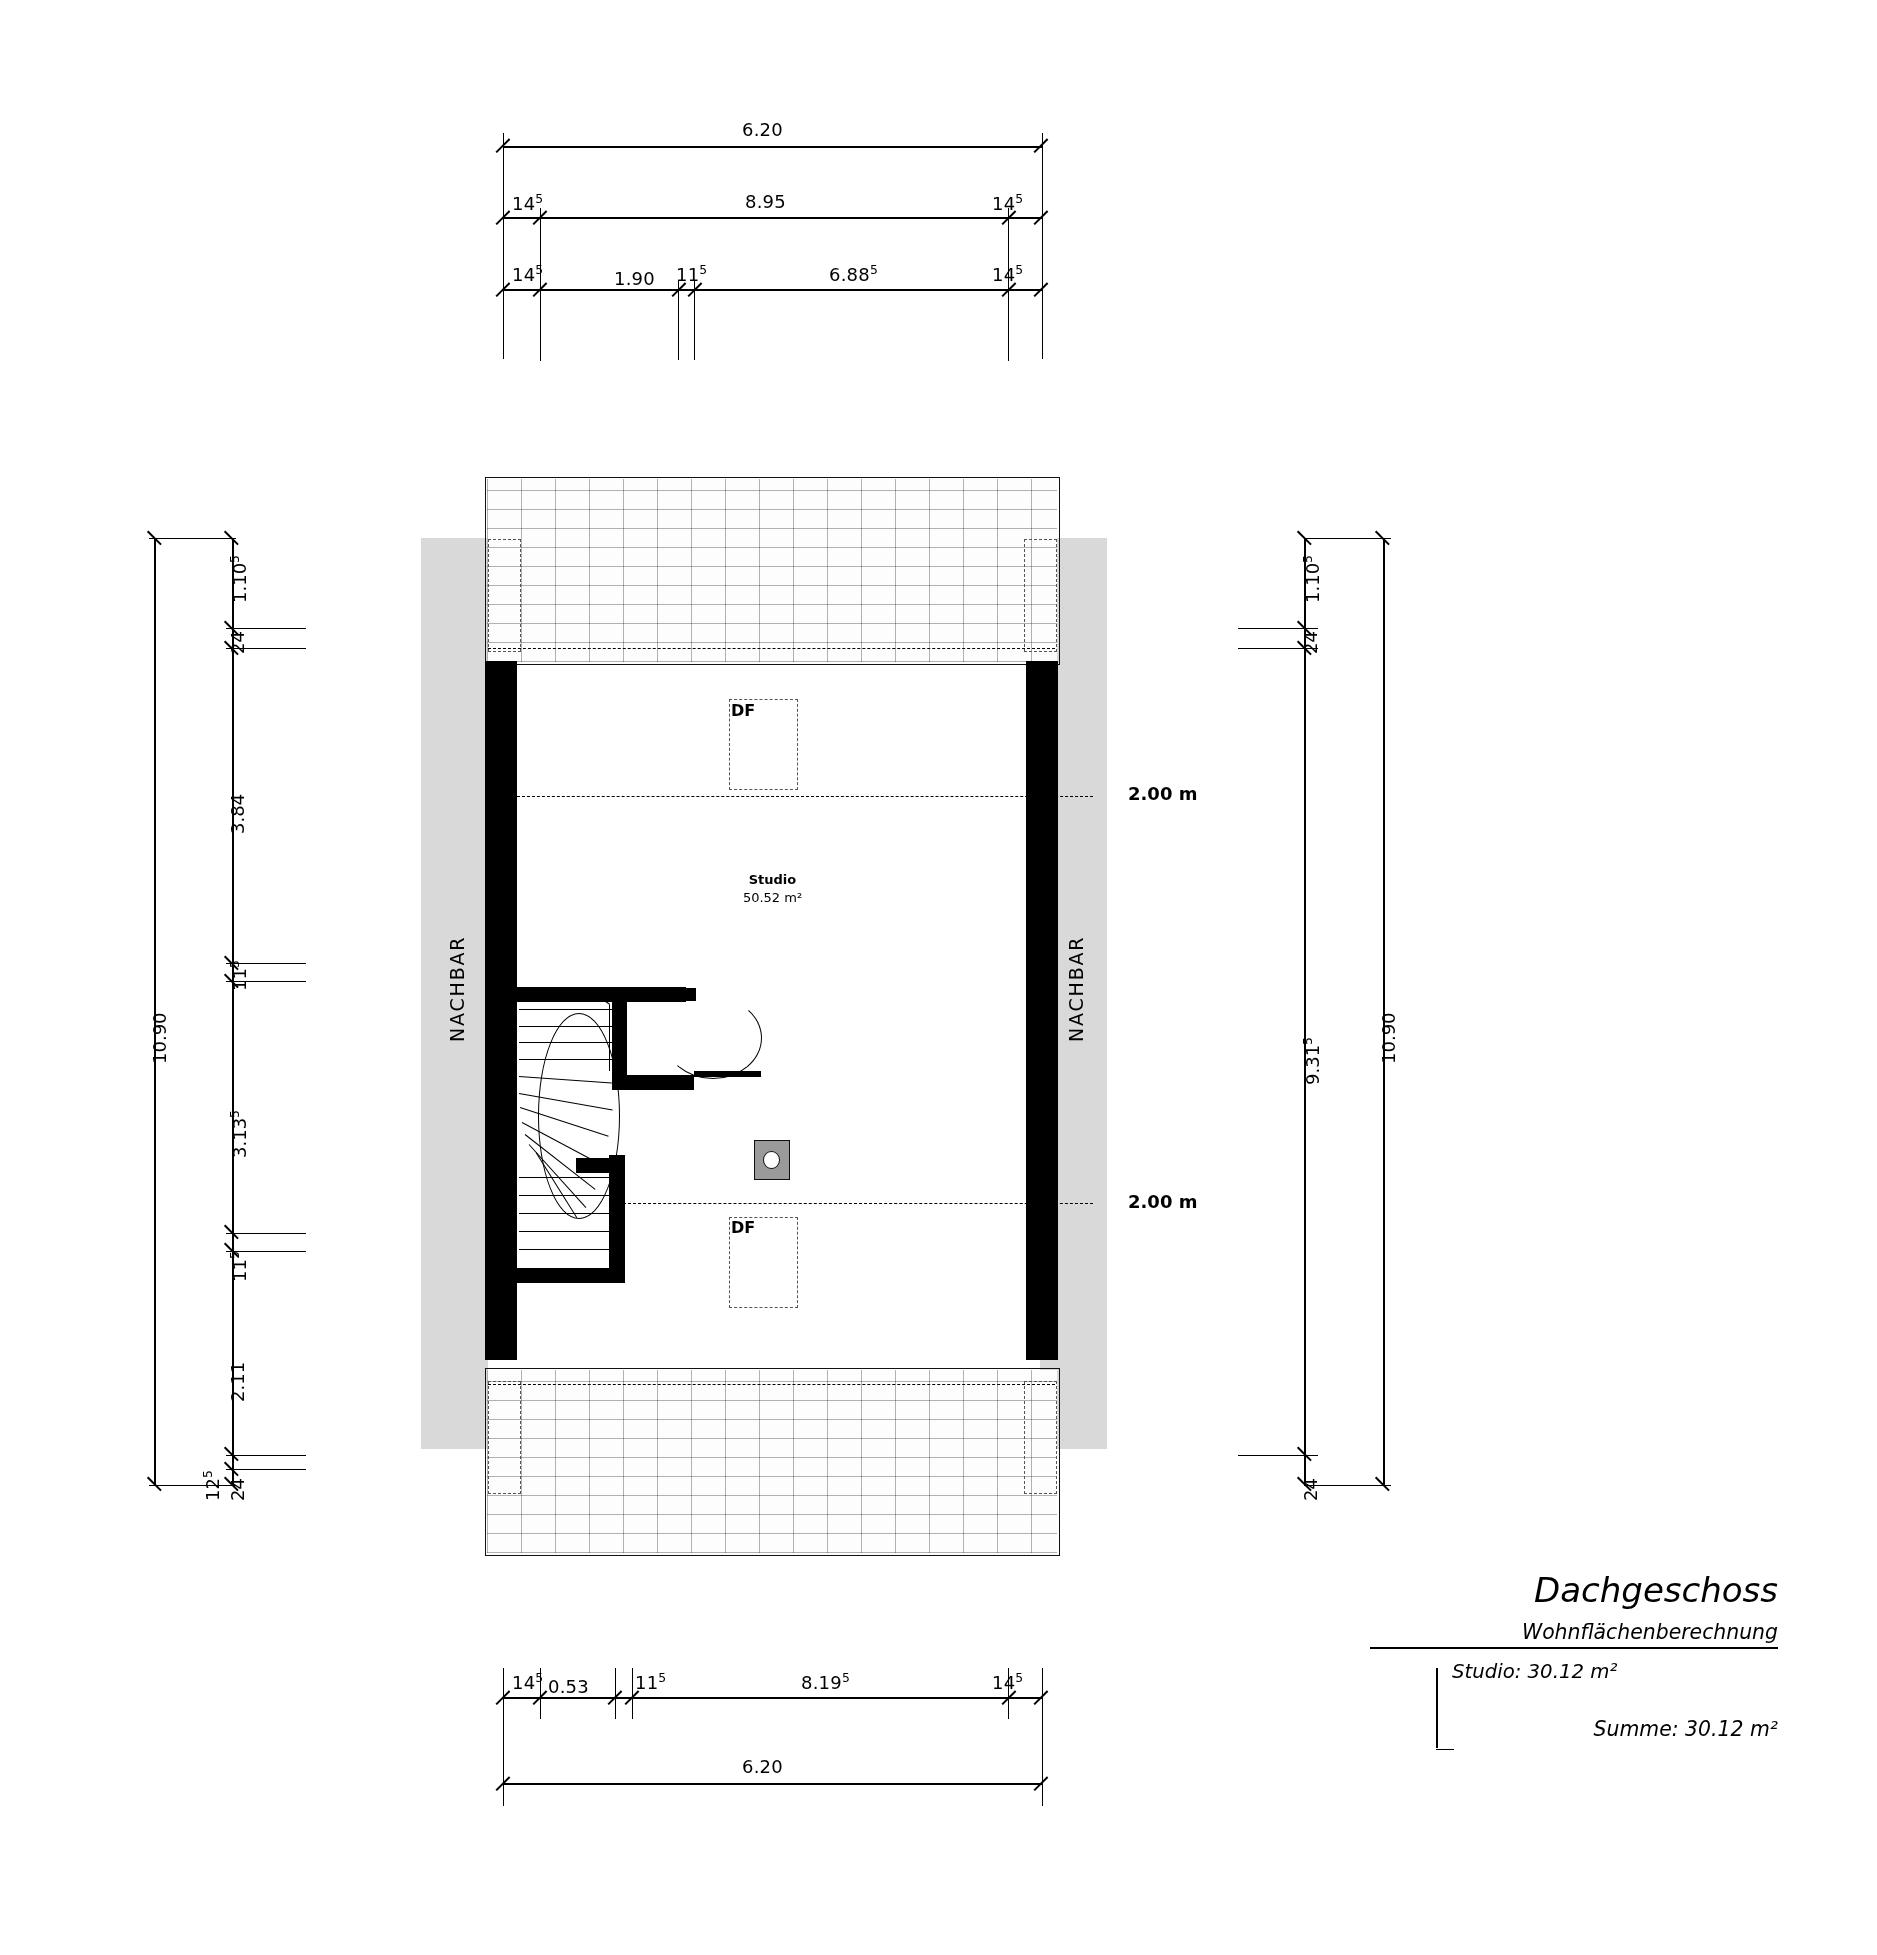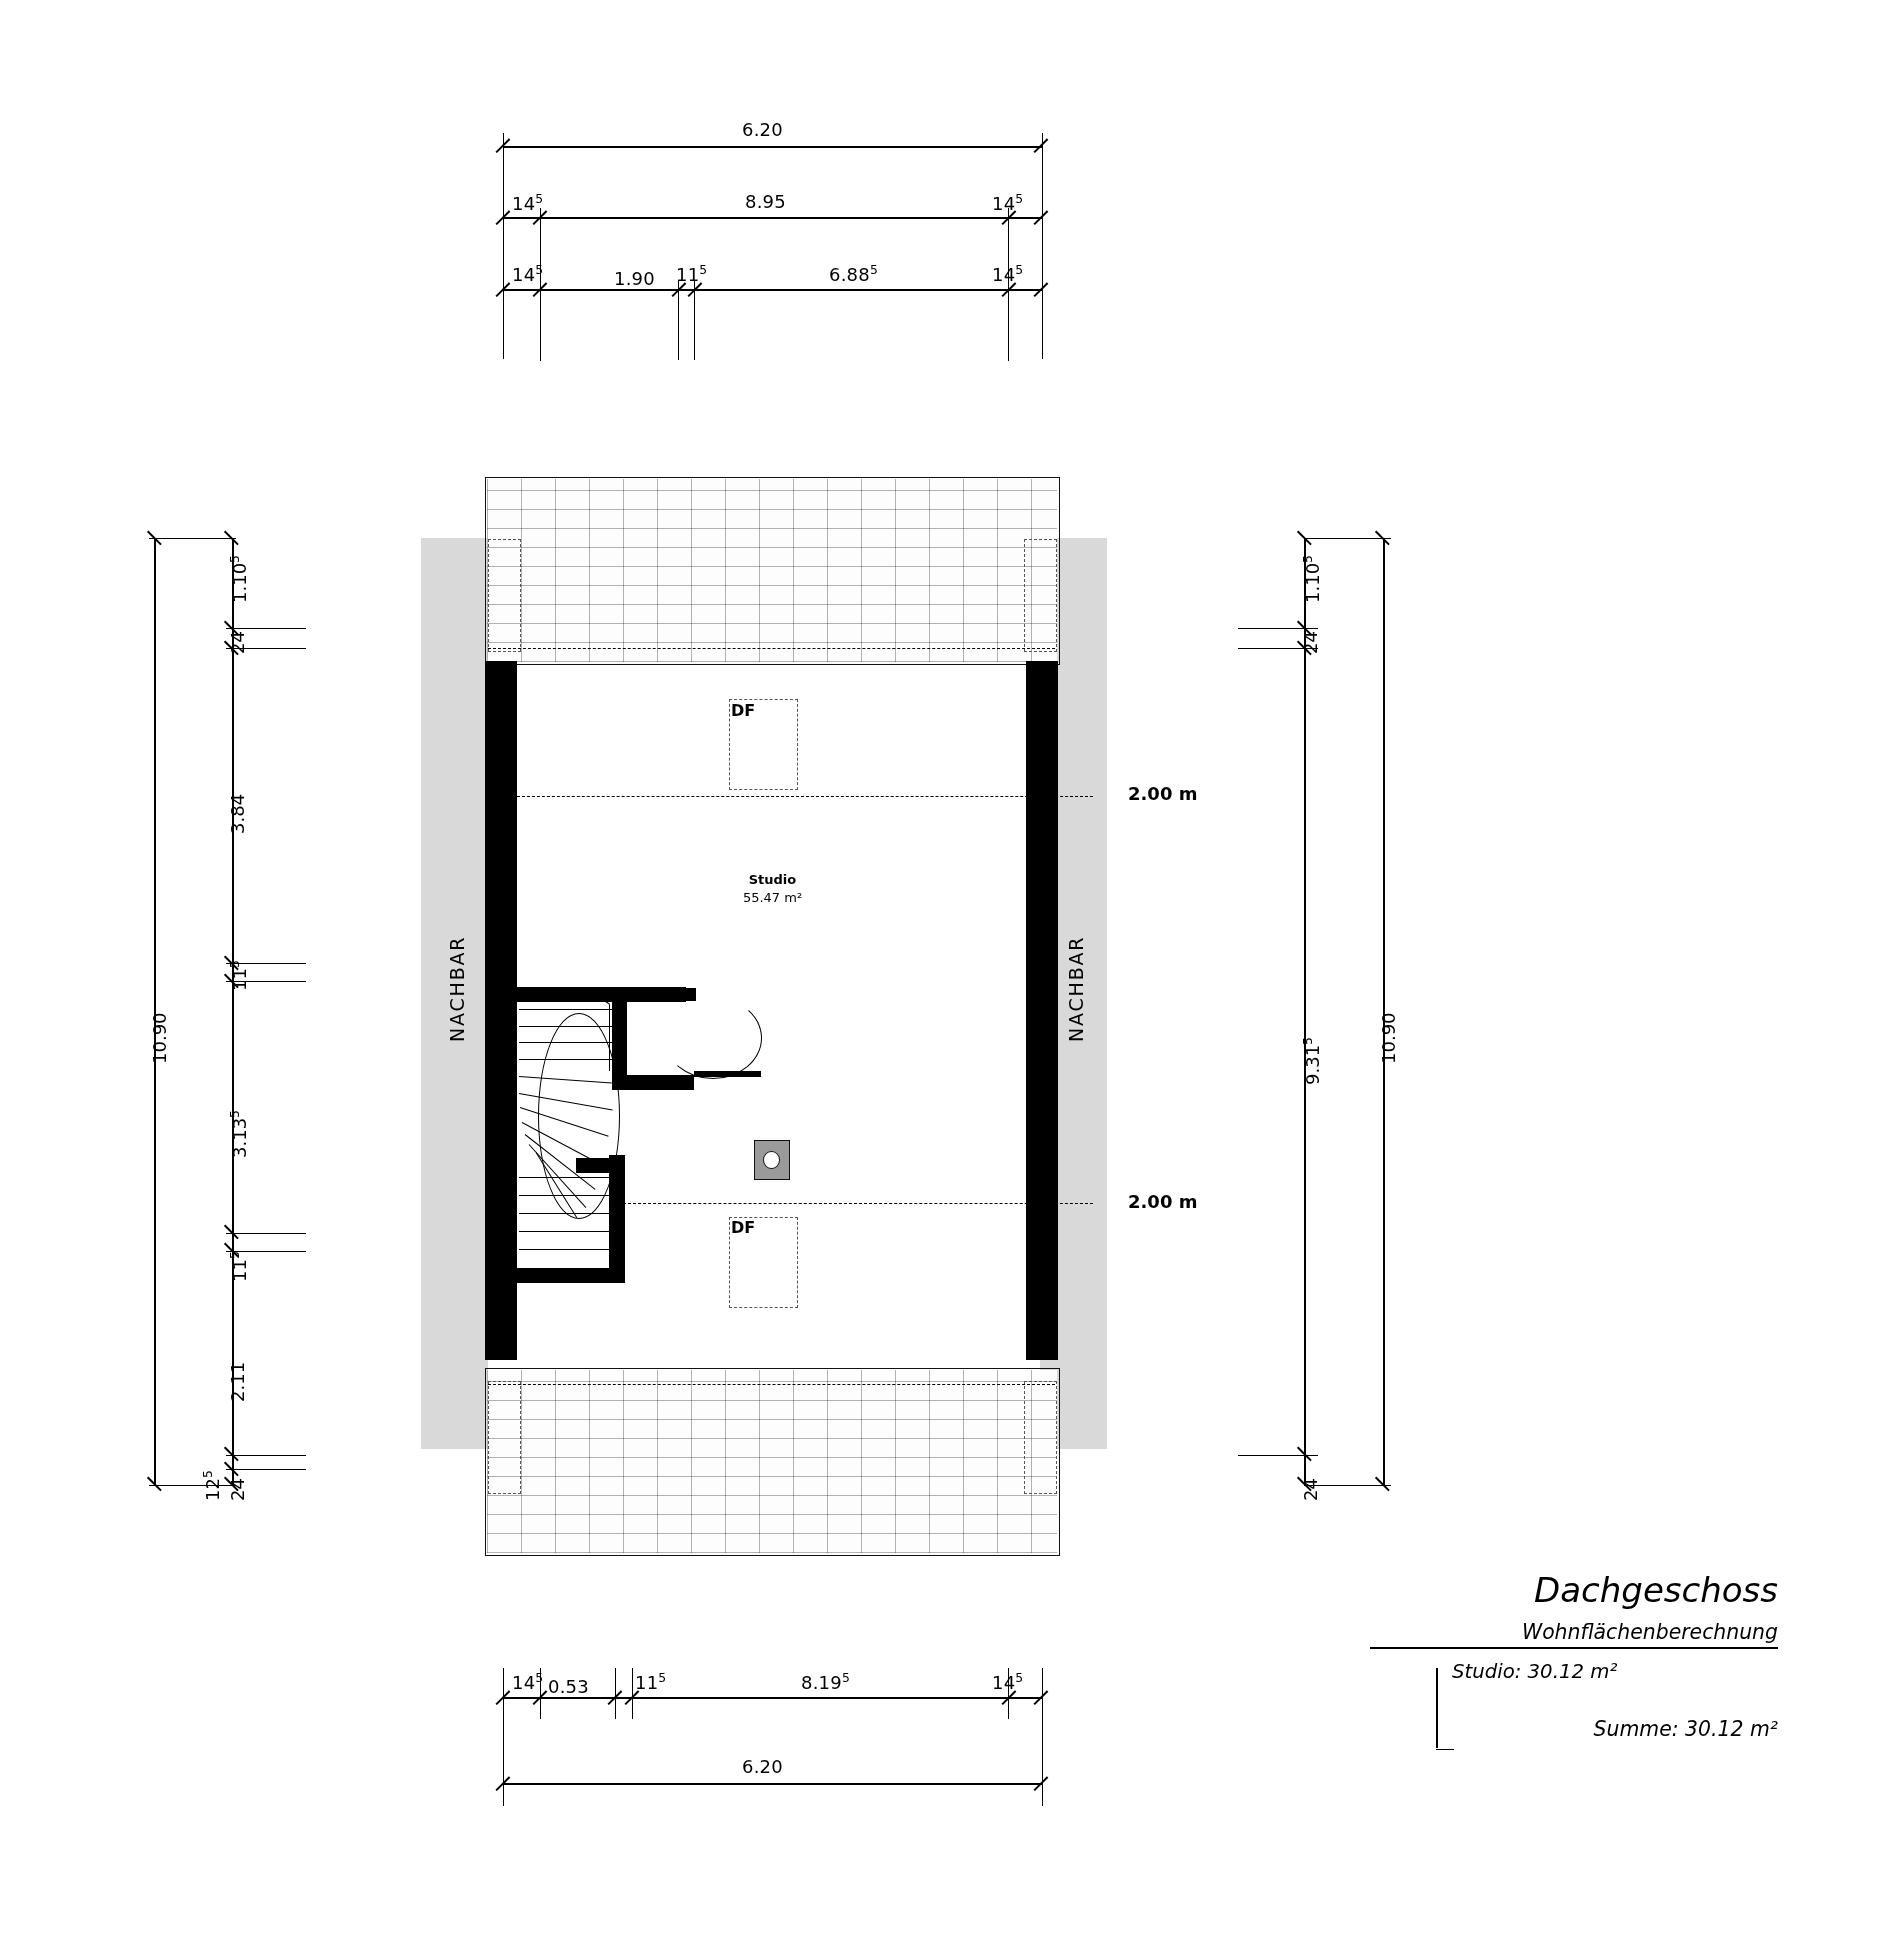--- a/index.html
+++ b/index.html
@@ -316,21 +316,21 @@
   <div class="lbl-2m" style="left:1128px; top:1191px;">2.00 m</div>
 
   <div class="dash-box" style="left:729px; top:699px; width:67px; height:89px;"></div>
   <div class="df-label" style="left:731px; top:701px;">DF</div>
 
   <div class="dash-box" style="left:729px; top:1217px; width:67px; height:89px;"></div>
   <div class="df-label" style="left:731px; top:1218px;">DF</div>
 
   <div class="room-label" style="left:678px; top:871px; width:189px;">
     <div class="nm">Studio</div>
-    <div class="ar">55.47 m²</div>
+    <div class="ar">50.52 m²</div>
   </div>
 
   <div class="chimney-outer" style="left:754px; top:1140px; width:34px; height:38px;"></div>
   <div class="chimney-inner" style="left:763px; top:1151px; width:14.6px; height:16px;"></div>
 
   <div>
 
     <div class="stair-wall" style="left:517px; top:987px; width:169px; height:14.6px;"></div>
     <div class="stair-wall" style="left:612px; top:1002px; width:14.6px; height:87px;"></div>
     <div class="stair-wall" style="left:612px; top:1075px; width:82px; height:14.6px;"></div>

